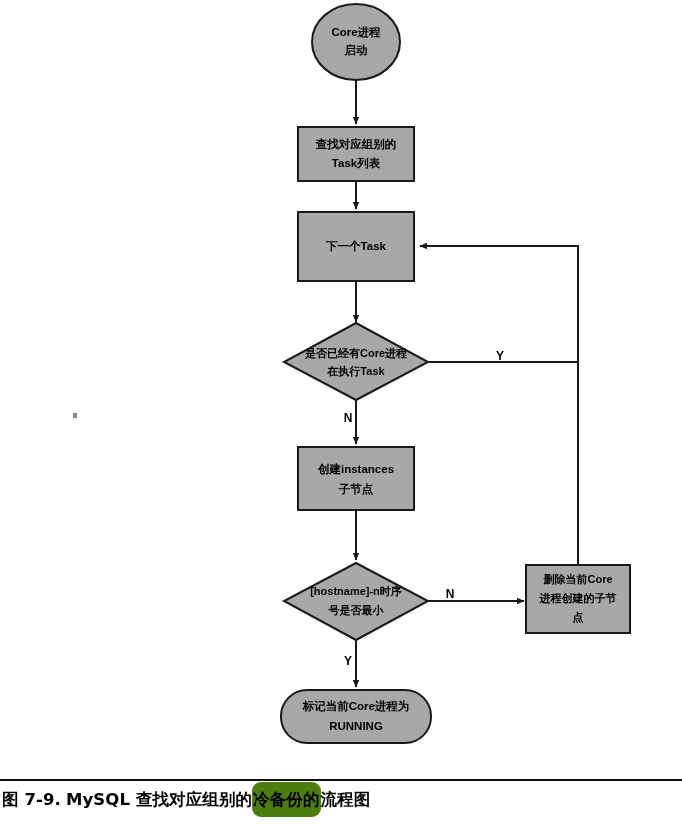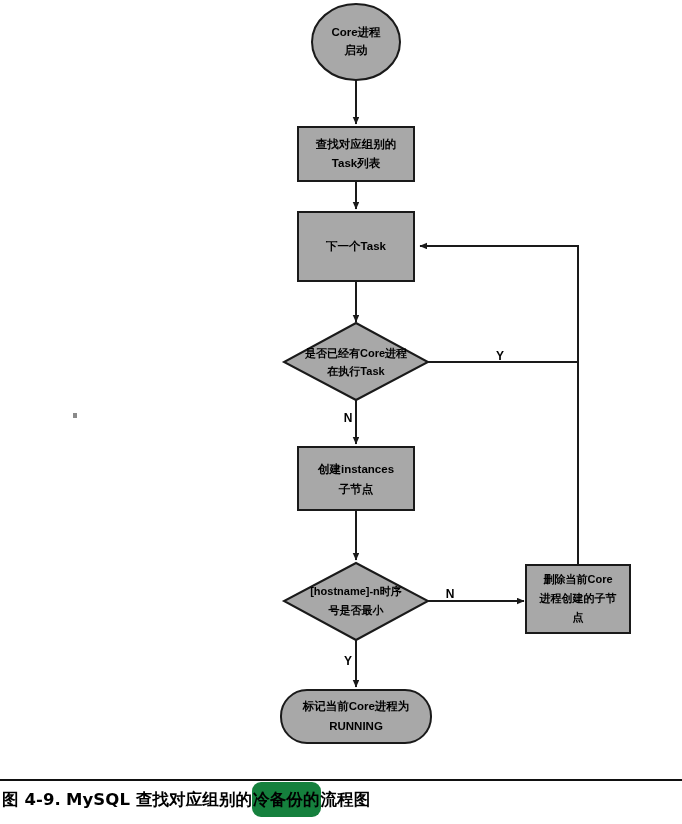--- a/index.html
+++ b/index.html
@@ -83,21 +83,21 @@
     top: 789px;
     width: 678px;
     font-family: "DejaVu Sans", "Liberation Sans", sans-serif;
     font-size: 16.5px;
     font-weight: bold;
     color: #000000;
     white-space: nowrap;
     letter-spacing: 0.1px;
   }
   #caption .hl {
-    background: #15803d;
+    background: #4d7c0f;
     border-radius: 9px;
     padding: 8px 1px;
   }
   #caption .sp { display: inline-block; width: 5px; }
 </style>
 </head>
 <body>
 
 <div id="page">
 
@@ -179,15 +179,15 @@
         <text class="node-text" x="356" y="707">标记当前Core进程为</text>
         <text class="node-text" x="356" y="727">RUNNING</text>
       </g>
 
       <rect class="speck" x="73" y="413" width="4" height="5"></rect>
     </svg>
   </div>
 
   <div id="caption-rule"></div>
 
-  <div id="caption"><span>图 4-9.</span><span class="sp"></span><span>MySQL 查找对应组别的</span><span class="hl">冷备份的</span><span>流程图</span></div>
+  <div id="caption"><span>图 7-9.</span><span class="sp"></span><span>MySQL 查找对应组别的</span><span class="hl">冷备份的</span><span>流程图</span></div>
 
 </div>
 
 </body></html>

